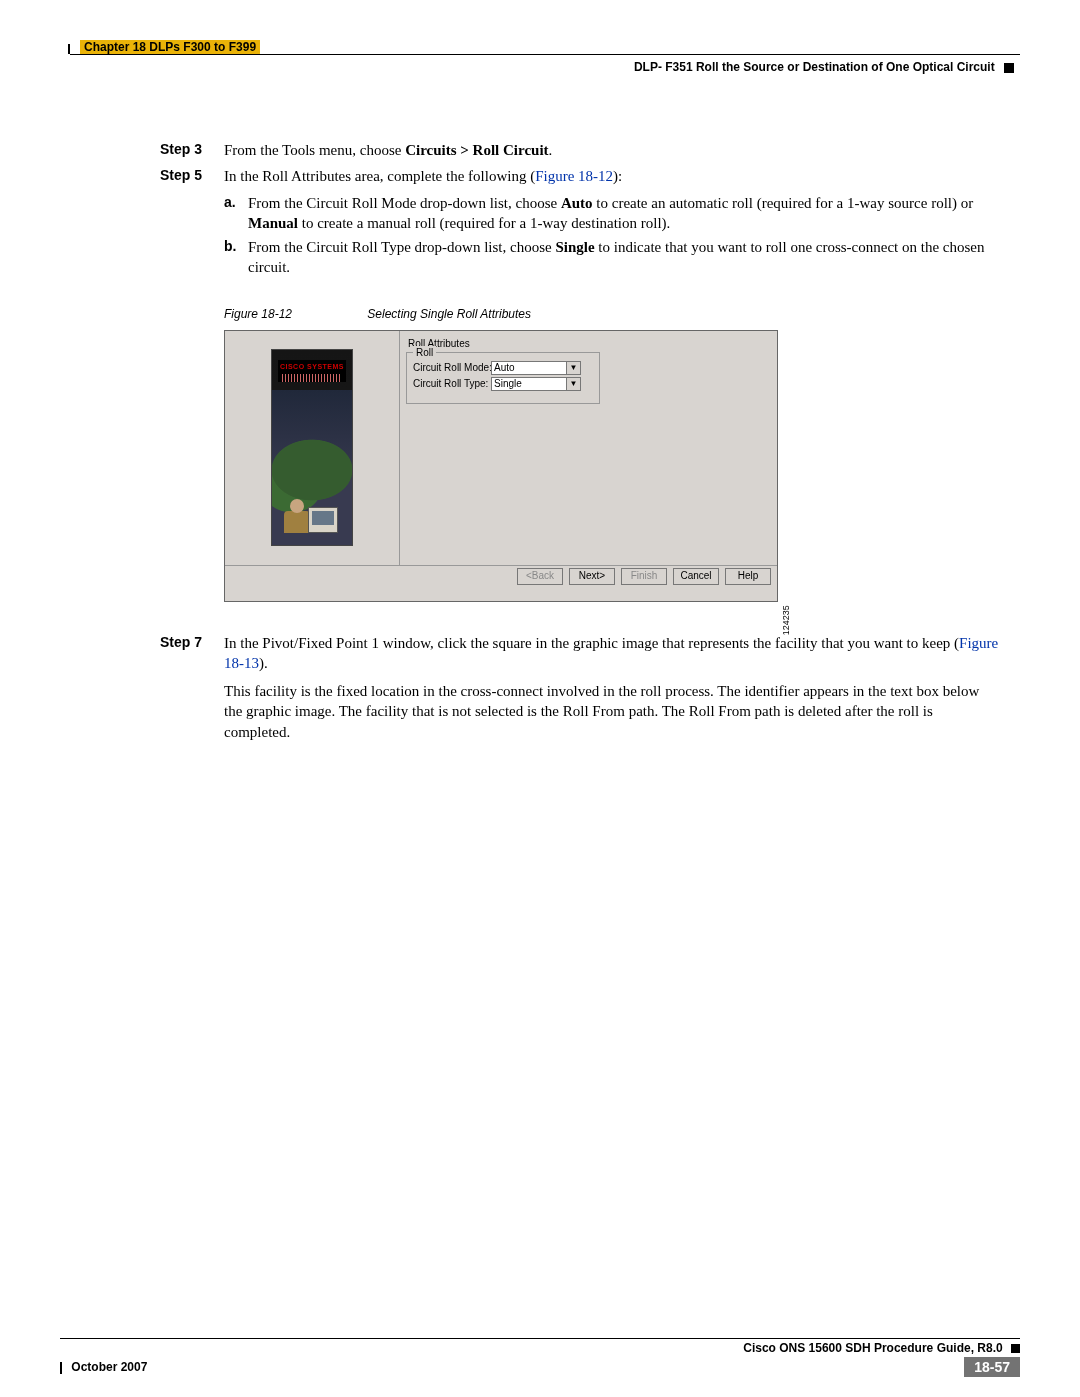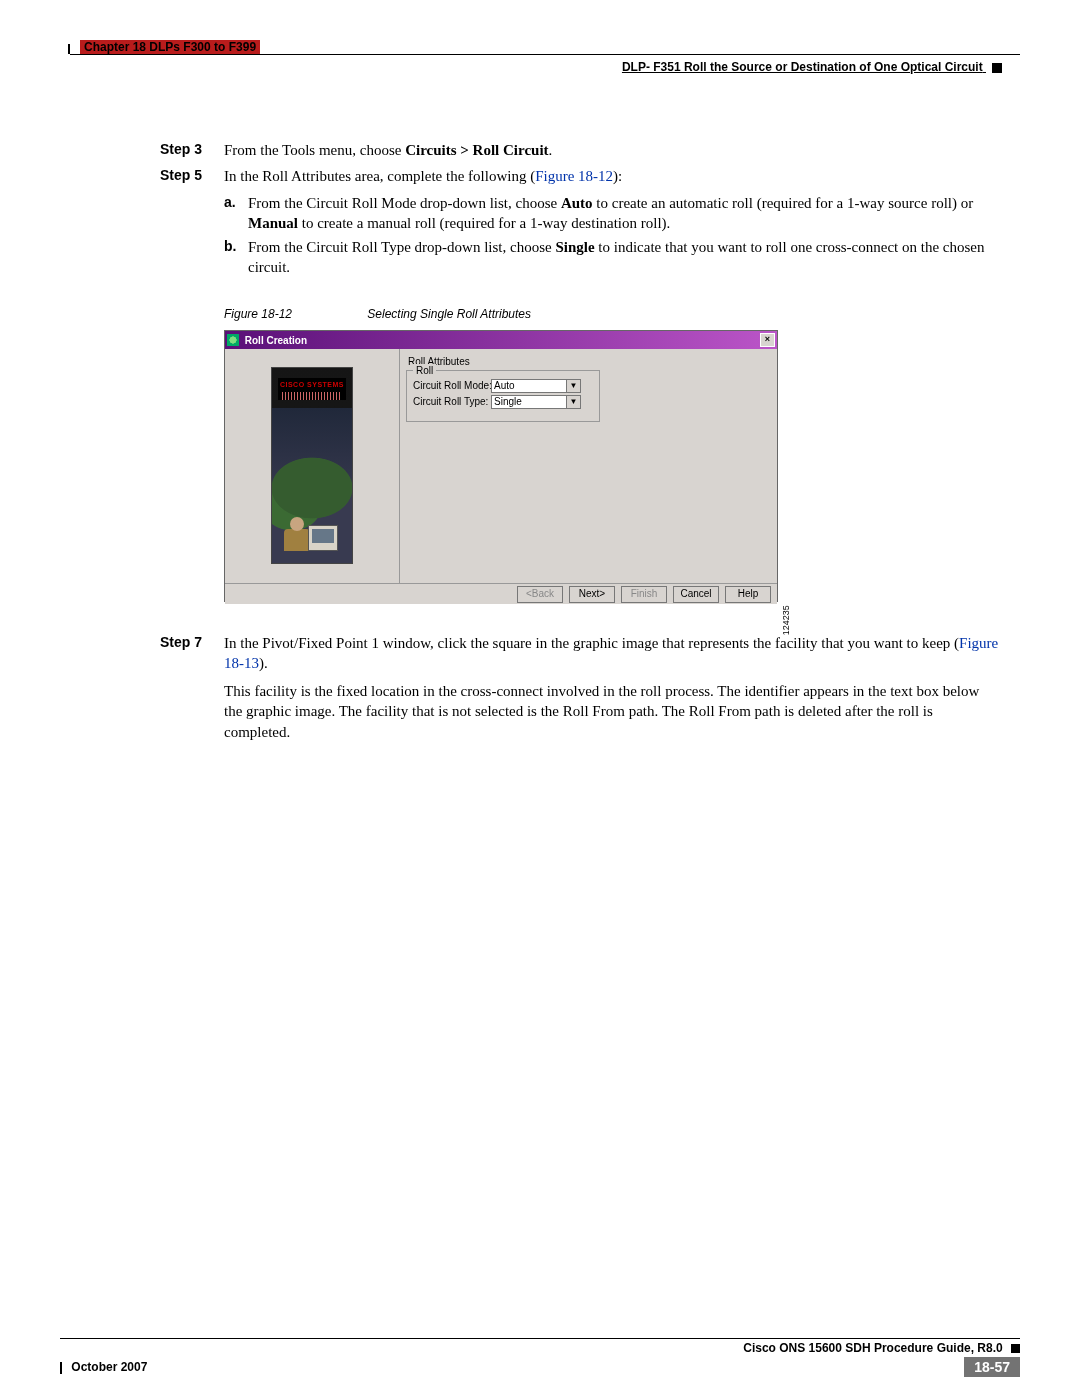--- a/index.html
+++ b/index.html
@@ -29,31 +29,30 @@
     top: 24px;
     border-top: 1px solid #000;
   }
   .chapter {
     position: absolute;
     left: 10px;
     top: 10px;
     font-family: Arial, Helvetica, sans-serif;
     font-size: 12px;
     font-weight: bold;
-    background: #b91c1c;
+    background: #eab308;
     padding: 0 4px;
   }
   .hdr-right {
     position: absolute;
-    right: 18px;
+    right: 6px;
     top: 30px;
     font-family: Arial, Helvetica, sans-serif;
     font-size: 12px;
     font-weight: bold;
-    text-decoration: underline;
   }
   .hdr-square {
     display: inline-block;
     width: 10px; height: 10px;
     background: #000;
     margin-left: 6px;
     vertical-align: middle;
   }
   .hdr-bar-left {
     position: absolute;
@@ -374,27 +373,20 @@
       </div>
     </div>
 
     <div class="fig-caption">
       <span class="fig-num">Figure 18-12</span>
       <span>Selecting Single Roll Attributes</span>
     </div>
 
     <div class="dialog-wrap">
       <div class="dlg">
-        <div class="dlg-title">
-          <div class="dlg-title-left">
-            <span style="display:inline-block;width:12px;height:12px;background:radial-gradient(circle,#7fe07f 40%,#0a6 45%);margin-right:3px;vertical-align:middle;"></span>
-            <span>Roll Creation</span>
-          </div>
-          <div class="dlg-close">×</div>
-        </div>
         <div class="dlg-body">
           <div class="dlg-left">
             <div class="wizard-img">
               <div class="cisco">
                 <span>CISCO SYSTEMS</span>
                 <div class="bars"></div>
               </div>
               <div class="art"></div>
               <div class="person">
                 <div class="body"></div>

